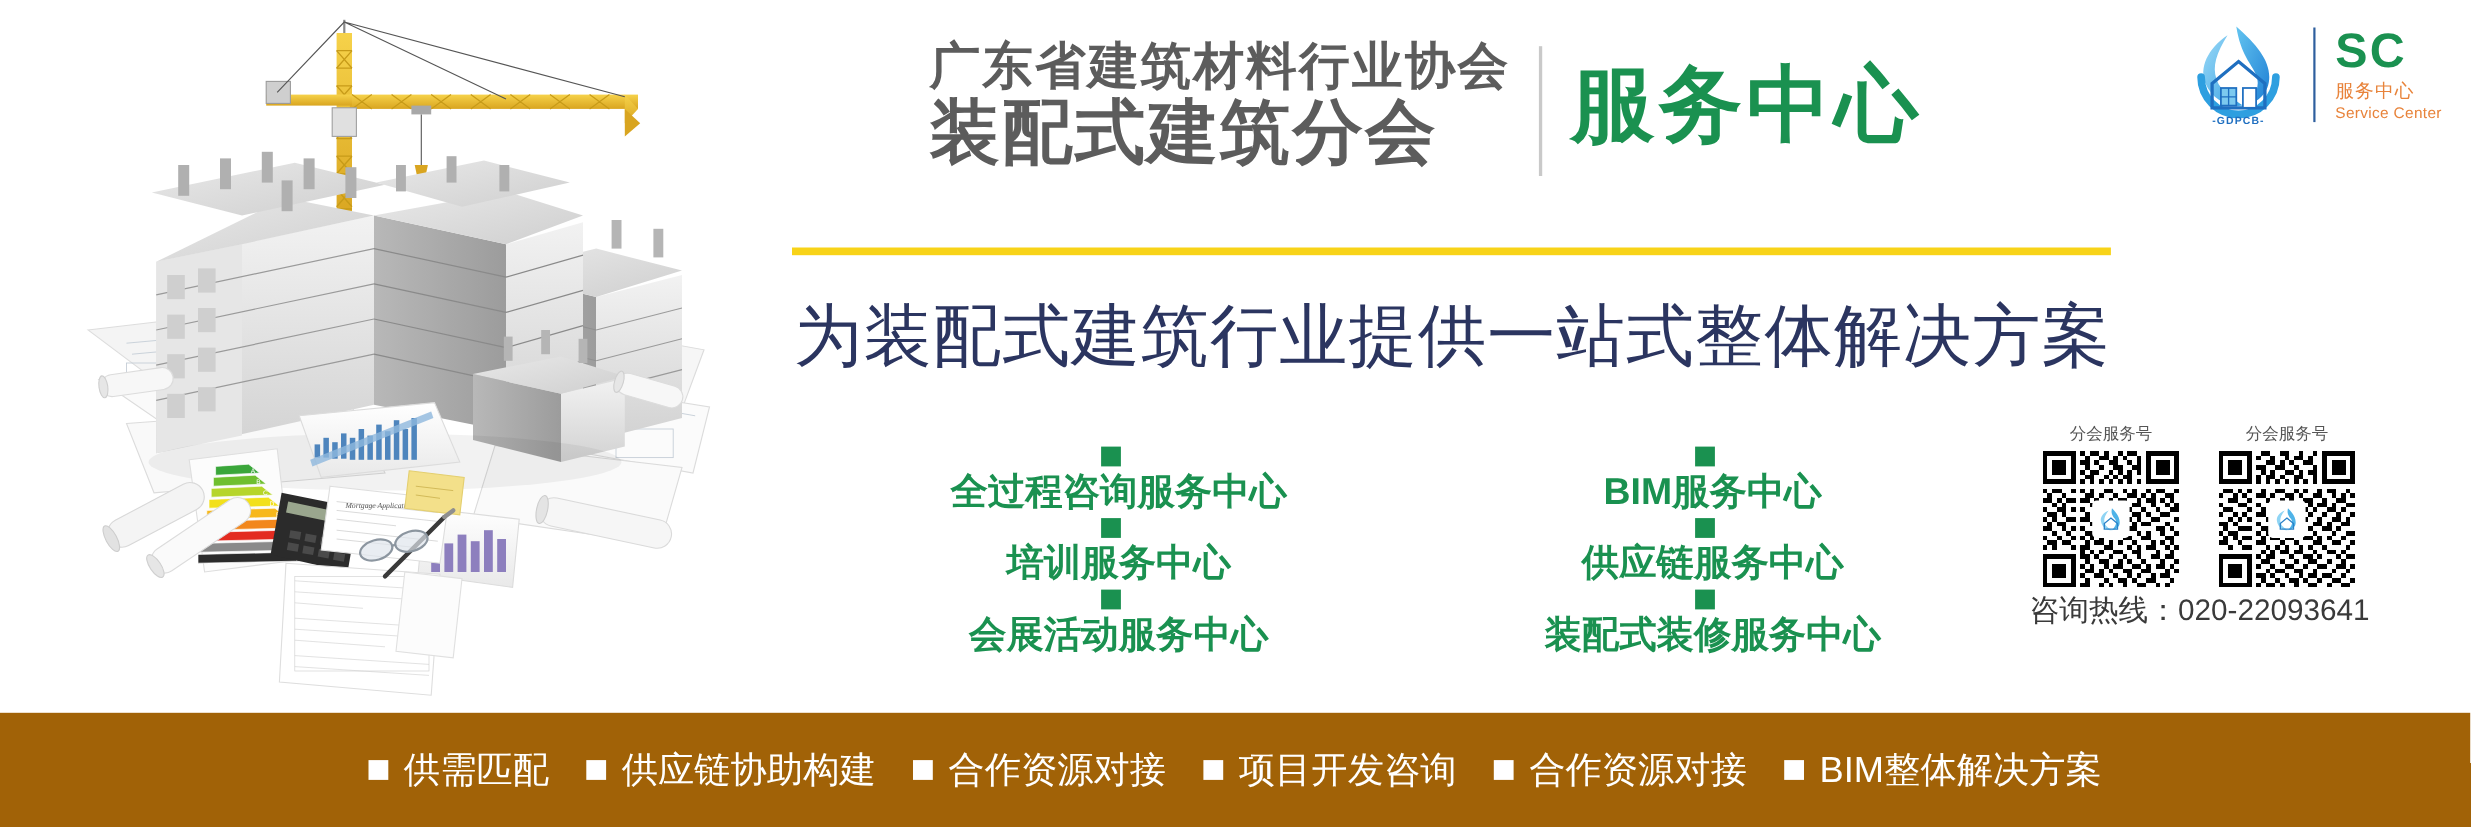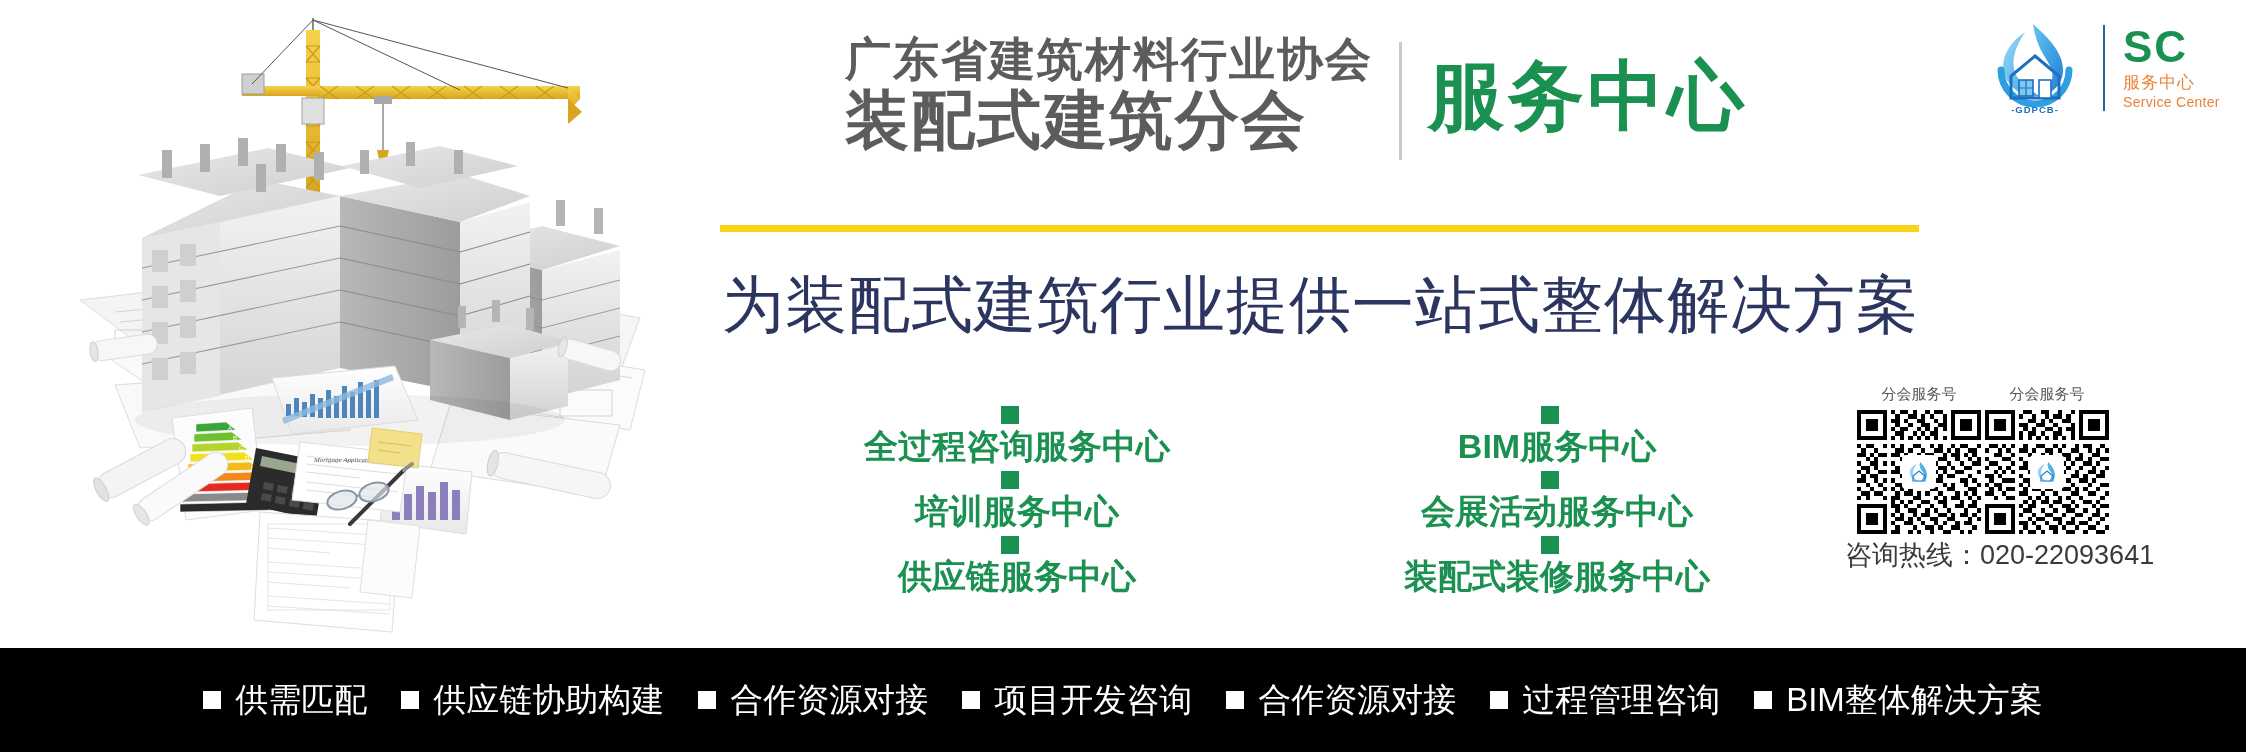--- a/index.html
+++ b/index.html
@@ -115,21 +115,21 @@
     font-size:14px; color:#e8833a; letter-spacing:0.3px;
     line-height:1.2;
     font-family:"Liberation Sans","DejaVu Sans",sans-serif;
   }
 
   
   .qr-block {
     position:absolute; left:1855px; top:385px;
     width:370px;
   }
-  .qr-row { display:flex; }
+  .qr-row { display:flex; gap:32px; }
   .qr-col { display:flex; flex-direction:column; align-items:center; width:128px; }
   .qr-label {
     font-size:15px; color:#555; margin-bottom:6px; white-space:nowrap;
     font-family:"Liberation Sans","DejaVu Sans",sans-serif;
   }
   .qr-img { position:relative; width:124px; height:124px; background:#fff; }
   .qr-img svg { display:block; }
   .qr-center {
     position:absolute; left:50%; top:50%;
     transform:translate(-50%,-50%);
@@ -140,21 +140,21 @@
   .hotline {
     margin-top:3px; margin-left:-10px;
     font-size:27px; color:#3a3a3a; white-space:nowrap;
     font-family:"Liberation Sans","DejaVu Sans",sans-serif;
   }
 
   
   .bottom-bar {
     position:absolute; left:0; top:648px;
     width:2246px; height:104px;
-    background:#000000;
+    background:#a16207;
     display:flex; align-items:center; justify-content:center;
     gap:34px;
   }
   .bar-item {
     display:flex; align-items:center;
     color:#ffffff; font-size:33px; white-space:nowrap;
     font-family:"Liberation Sans","DejaVu Sans",sans-serif;
   }
   .bar-item .sq {
     width:18px; height:18px; background:#ffffff;
@@ -456,25 +456,25 @@
     <div class="svc-item">
       <span class="sq"></span>
       <span>BIM服务中心</span>
     </div>
     <div class="svc-item">
       <span class="sq"></span>
       <span>培训服务中心</span>
     </div>
     <div class="svc-item">
       <span class="sq"></span>
+      <span>供应链服务中心</span>
+    </div>
+    <div class="svc-item">
+      <span class="sq"></span>
       <span>会展活动服务中心</span>
-    </div>
-    <div class="svc-item">
-      <span class="sq"></span>
-      <span>供应链服务中心</span>
     </div>
     <div class="svc-item">
       <span class="sq"></span>
       <span>装配式装修服务中心</span>
     </div>
   </div>
 
   <div class="logo-wrap">
     <div class="logo-gdpcb">
       <svg width="100" height="100" viewBox="0 0 100 100" xmlns="http://www.w3.org/2000/svg">
@@ -651,21 +651,17 @@
     <div class="bar-item">
       <span class="sq"></span>
       <span>项目开发咨询</span>
     </div>
     <div class="bar-item">
       <span class="sq"></span>
       <span>合作资源对接</span>
     </div>
     <div class="bar-item">
       <span class="sq"></span>
-      <span>过程管理咨询</span>
-    </div>
-    <div class="bar-item">
-      <span class="sq"></span>
       <span>BIM整体解决方案</span>
     </div>
   </div>
 
 </div>
 
 </body></html>

